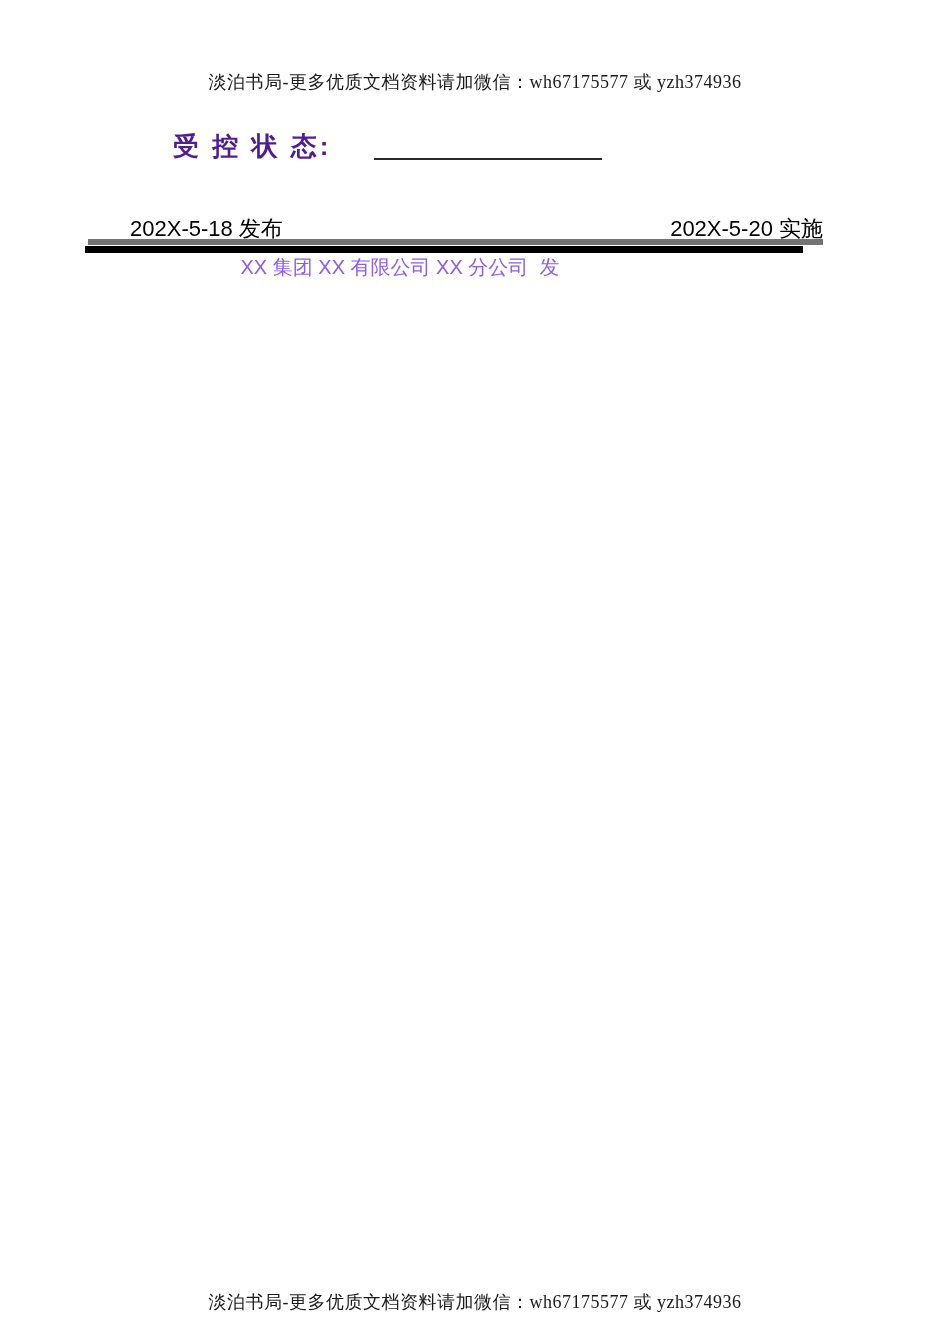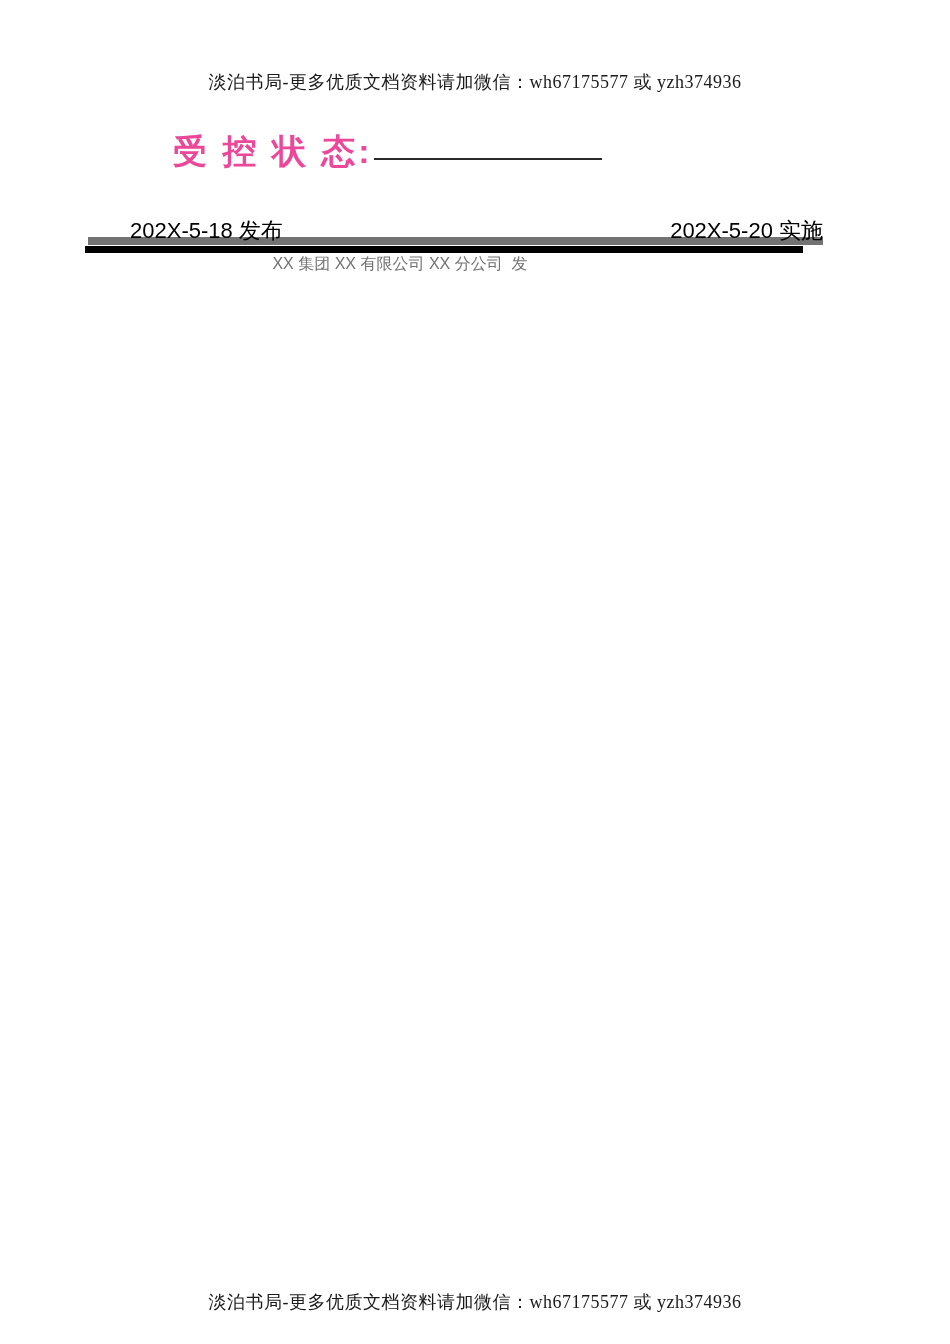--- a/index.html
+++ b/index.html
@@ -29,44 +29,44 @@
   }
   .promo-top { top: 70px; }
   .promo-bottom { top: 1290px; }
 
   .controlled-state {
     position: absolute;
     left: 173px;
     top: 129px;
     font-family: "Liberation Sans", sans-serif;
     font-weight: bold;
-    font-size: 34px;
+    font-size: 26px;
     letter-spacing: 3px;
-    color: #ec4899;
+    color: #4c1d95;
     white-space: pre;
   }
   .blank-underline {
     position: absolute;
     left: 374px;
     top: 158px;
     width: 228px;
     height: 2px;
     background: #2a2a2a;
   }
 
   .dates-row {
     position: absolute;
     left: 88px;
     top: 220px;
     width: 735px;
     height: 25px;
-    border-bottom: 8px solid #737373;
+    border-bottom: 6px solid #737373;
     display: flex;
     justify-content: space-between;
-    align-items: flex-start;
+    align-items: center;
     font-family: "Liberation Sans", sans-serif;
     font-size: 22px;
     font-stretch: condensed;
     color: #000000;
     white-space: pre;
     line-height: 1;
   }
   .dates-row .date-left { margin-left: 42px; padding-bottom: 1px; }
   .dates-row .date-right { margin-right: 0; padding-bottom: 1px; }
 
@@ -79,23 +79,23 @@
     background: #000000;
   }
 
   .issuer-line {
     position: absolute;
     left: 0;
     top: 254px;
     width: 800px;
     text-align: center;
     font-family: "Liberation Sans", sans-serif;
-    font-size: 16px;
+    font-size: 20px;
     font-stretch: condensed;
-    color: #737373;
+    color: #8b5cf6;
     white-space: pre;
   }
 </style>
 </head>
 <body>
 
 <div class="page">
 
   <div class="promo-note promo-top">淡泊书局-更多优质文档资料请加微信：wh67175577 或 yzh374936</div>
 

